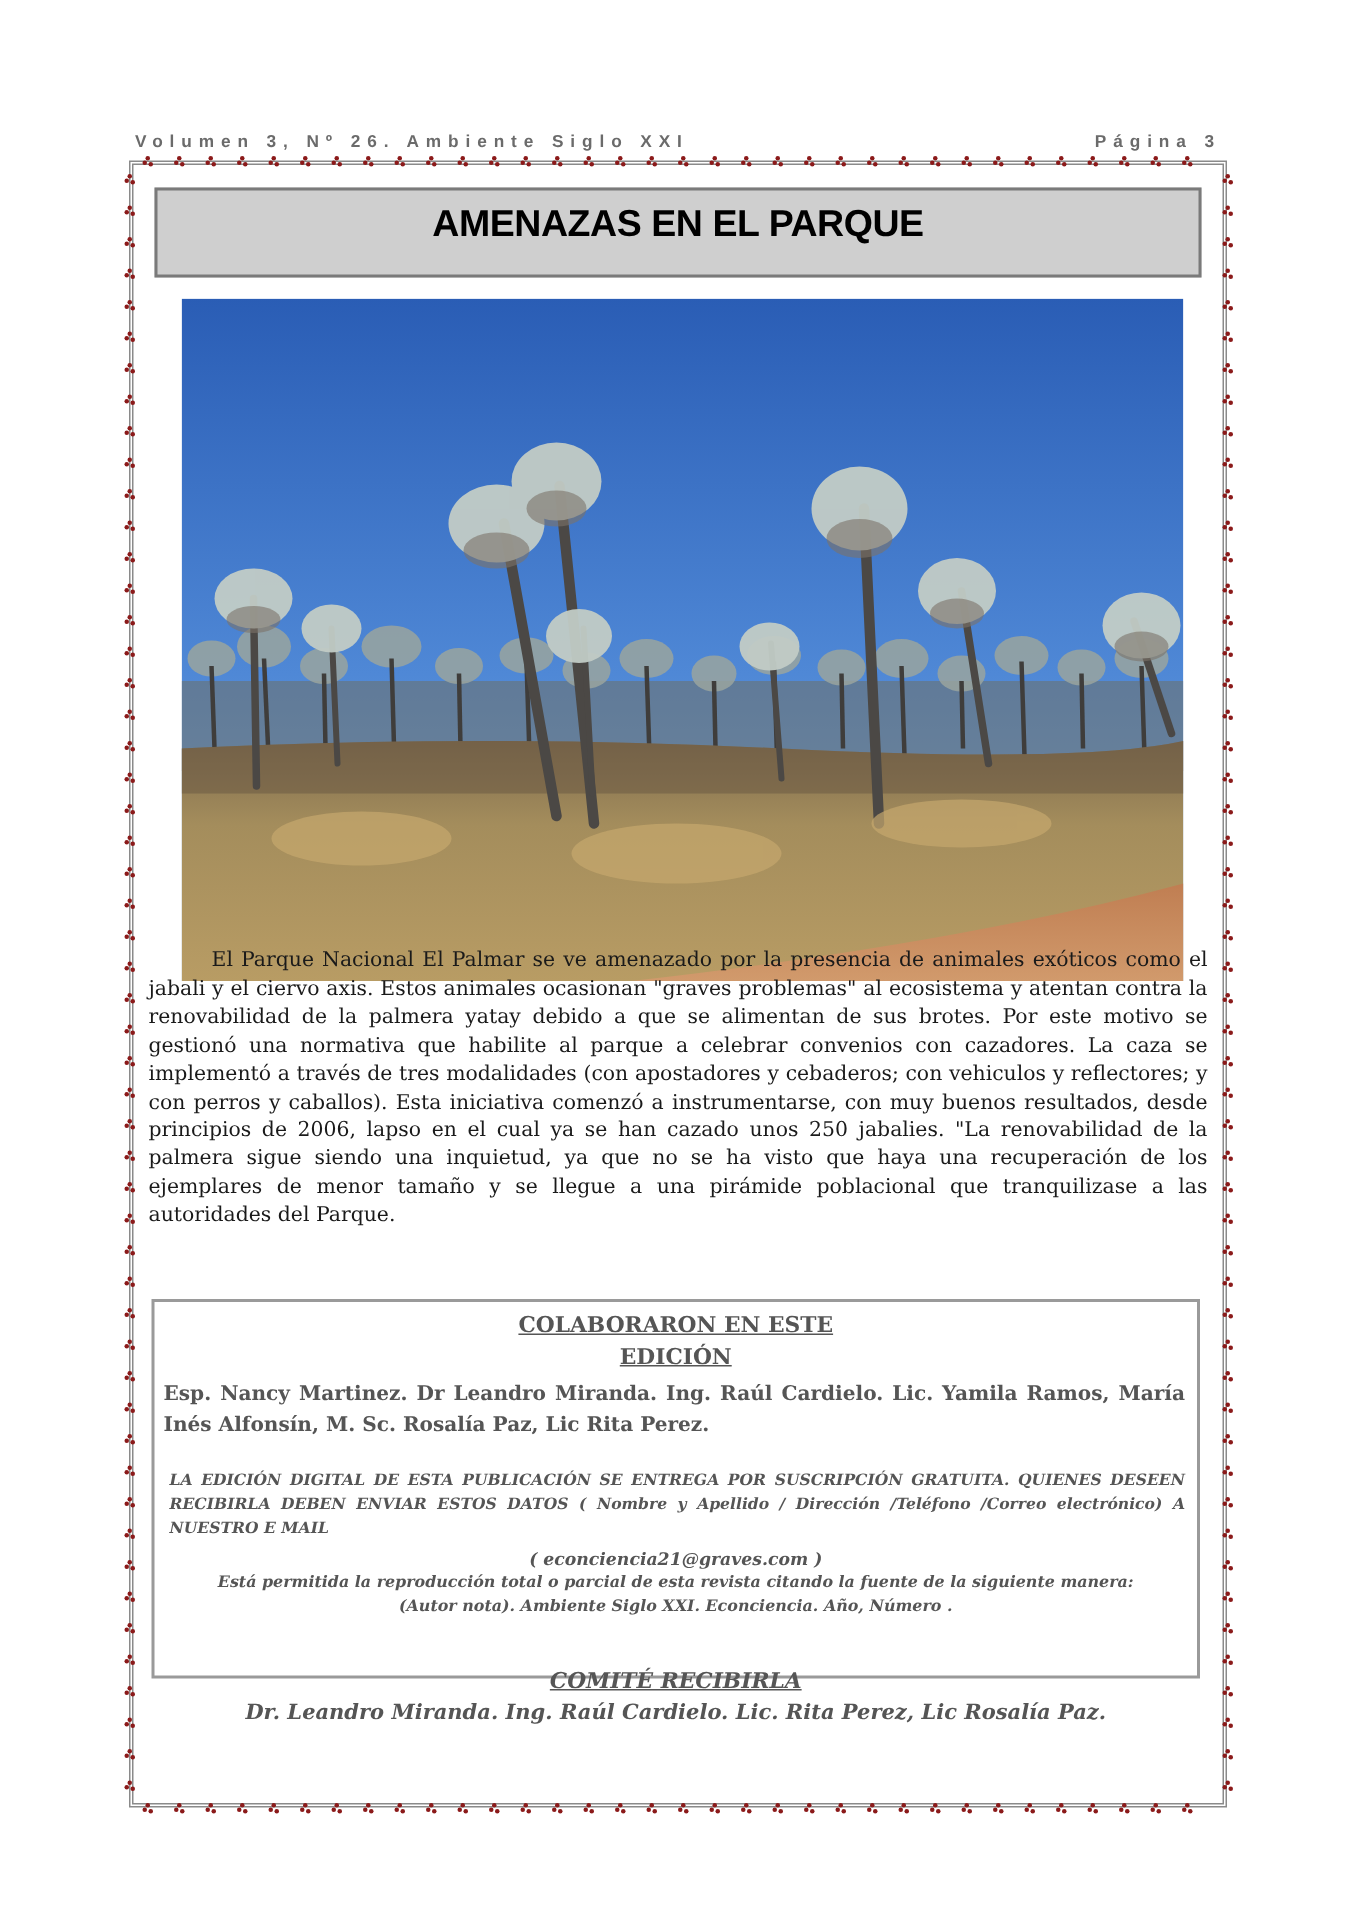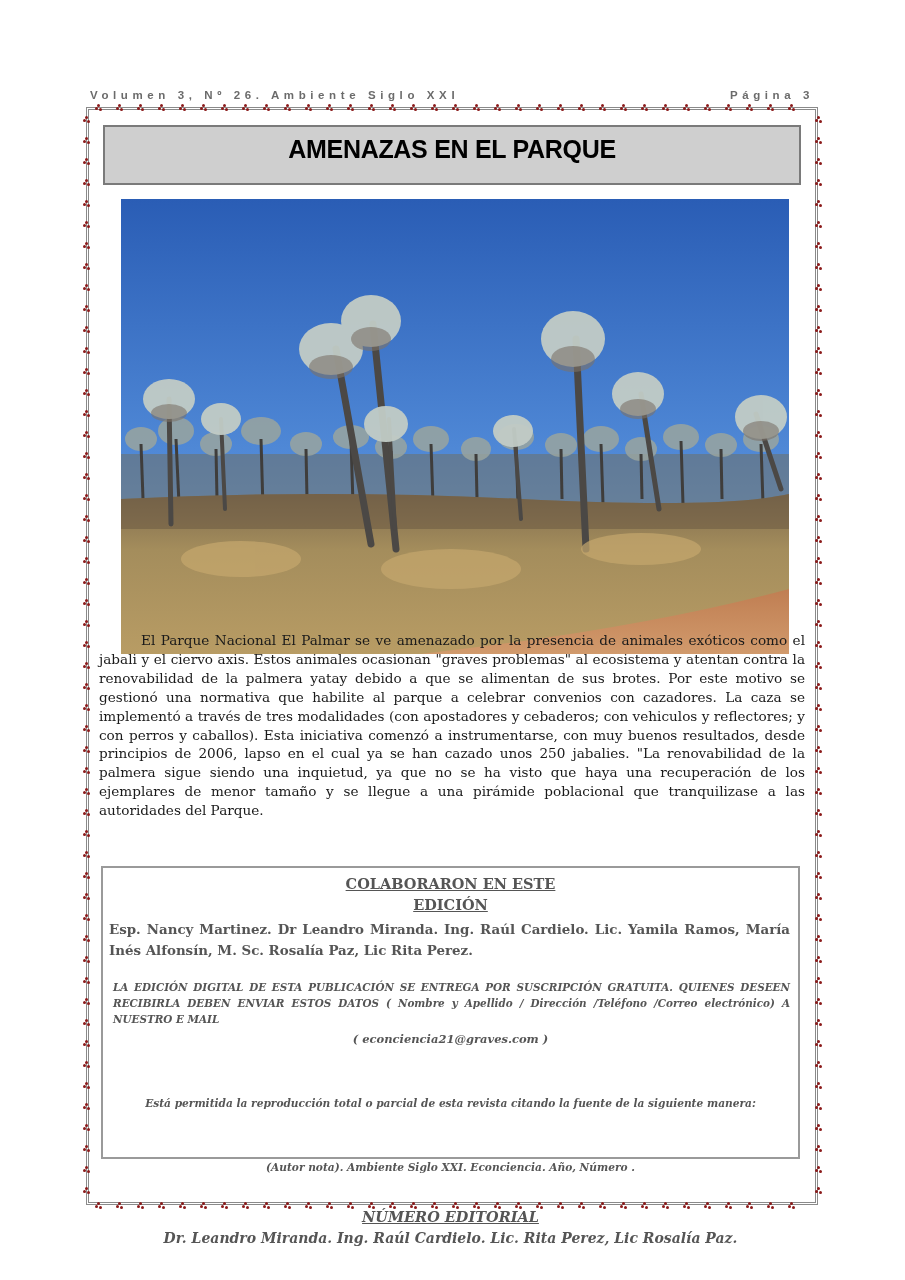--- a/index.html
+++ b/index.html
@@ -22,26 +22,26 @@
   .title-box { position:absolute; left:103px; top:125px; width:698px; height:60px; box-sizing:border-box;
     background:#cfcfcf; border:2px solid #7a7a7a; text-align:center; }
   .title-box h1 { margin:0; font-family:"Liberation Sans", sans-serif; font-weight:bold; font-size:25px; line-height:44px; color:#000; letter-spacing:-0.3px; }
 
   .photo { position:absolute; left:121px; top:199px; width:668px; height:455px; overflow:hidden; }
 
   .article { position:absolute; left:99px; top:631px; width:706px; font-family:"DejaVu Serif", serif;
     font-size:13.6px; line-height:18.9px; text-align:justify; color:#1a1a1a; margin:0; }
   .article p { margin:0; text-indent:42px; }
 
-  .info-box { position:absolute; left:101px; top:866px; width:699px; height:293px; box-sizing:border-box;
+  .info-box { position:absolute; left:101px; top:866px; width:699px; height:253px; box-sizing:border-box;
     border:2px solid #9a9a9a; font-family:"DejaVu Serif", serif; color:#555; }
   .info-box .h { text-align:center; font-weight:bold; font-size:14.5px; line-height:21px; text-decoration:underline; color:#555; }
   .info-box .collab-names { margin:4px 8px 0 6px; font-weight:bold; font-size:13.4px; line-height:21px; color:#555; text-align:justify; }
   .info-box .notice { margin:18px 8px 0 10px; font-style:italic; font-weight:bold; font-size:10.4px; line-height:16px; color:#555; text-align:justify; }
-  .info-box .center { text-align:center; font-style:italic; font-weight:bold; font-size:10.6px; line-height:16px; color:#555;margin-top:48px; }
+  .info-box .center { text-align:center; font-style:italic; font-weight:bold; font-size:10.6px; line-height:16px; color:#555; }
   .info-box .editorial-title { margin-top:31px; text-align:center; font-style:italic; font-weight:bold; font-size:14.5px; line-height:21px; text-decoration:underline; color:#555; }
   .info-box .editorial-names { text-align:center; font-style:italic; font-weight:bold; font-size:14px; line-height:22px; color:#555; }
 </style>
 </head>
 <body>
 
 <div class="running-header">
   <span class="left">Volumen 3, Nº 26. Ambiente Siglo XXI</span>
   <span class="right">Página 3</span>
 </div>
@@ -1021,15 +1021,15 @@
 </div>
 
 <div class="info-box">
   <div class="h" style="margin-top:5px">COLABORARON EN ESTE</div>
   <div class="h">EDICIÓN</div>
   <div class="collab-names">Esp. Nancy Martinez. Dr Leandro Miranda. Ing. Raúl Cardielo. Lic. Yamila Ramos, María Inés Alfonsín, M. Sc. Rosalía Paz, Lic Rita Perez.</div>
   <div class="notice">LA EDICIÓN DIGITAL DE ESTA PUBLICACIÓN SE ENTREGA POR SUSCRIPCIÓN GRATUITA. QUIENES DESEEN RECIBIRLA DEBEN ENVIAR ESTOS DATOS  ( Nombre y Apellido / Dirección /Teléfono /Correo electrónico) A NUESTRO E MAIL</div>
   <div class="center" style="margin-top:4px;font-size:11.5px">( econciencia21@graves.com )</div>
   <div class="center">Está permitida la reproducción total o parcial de esta revista citando la fuente de la siguiente manera:</div>
   <div class="center">(Autor nota). Ambiente Siglo XXI. Econciencia. Año, Número .</div>
-  <div class="editorial-title">NÚMERO EDITORIAL</div>
+  <div class="editorial-title">COMITÉ RECIBIRLA</div>
   <div class="editorial-names">Dr. Leandro Miranda. Ing. Raúl Cardielo. Lic. Rita Perez, Lic Rosalía Paz.</div>
 </div>
 
 </body></html>

